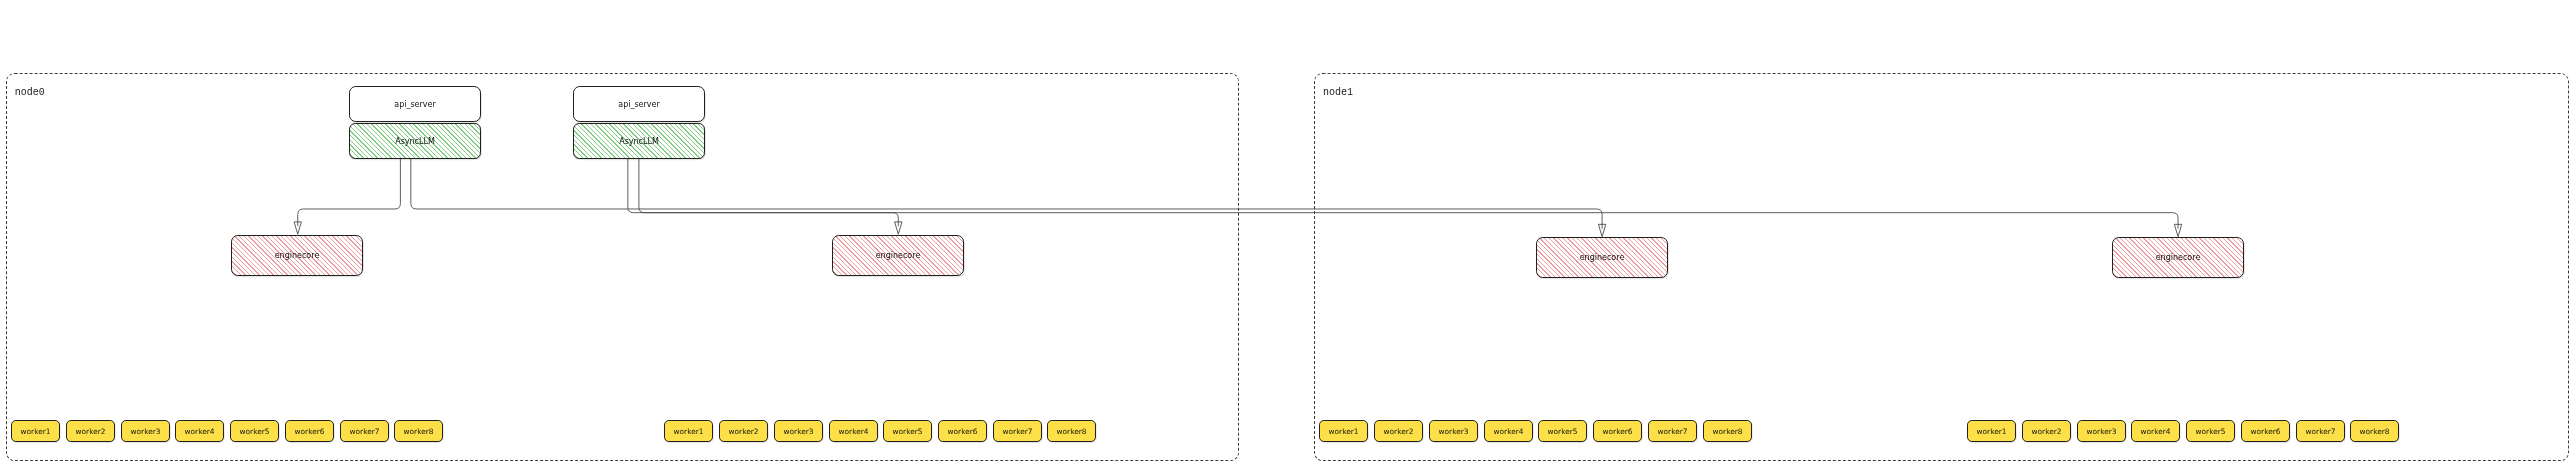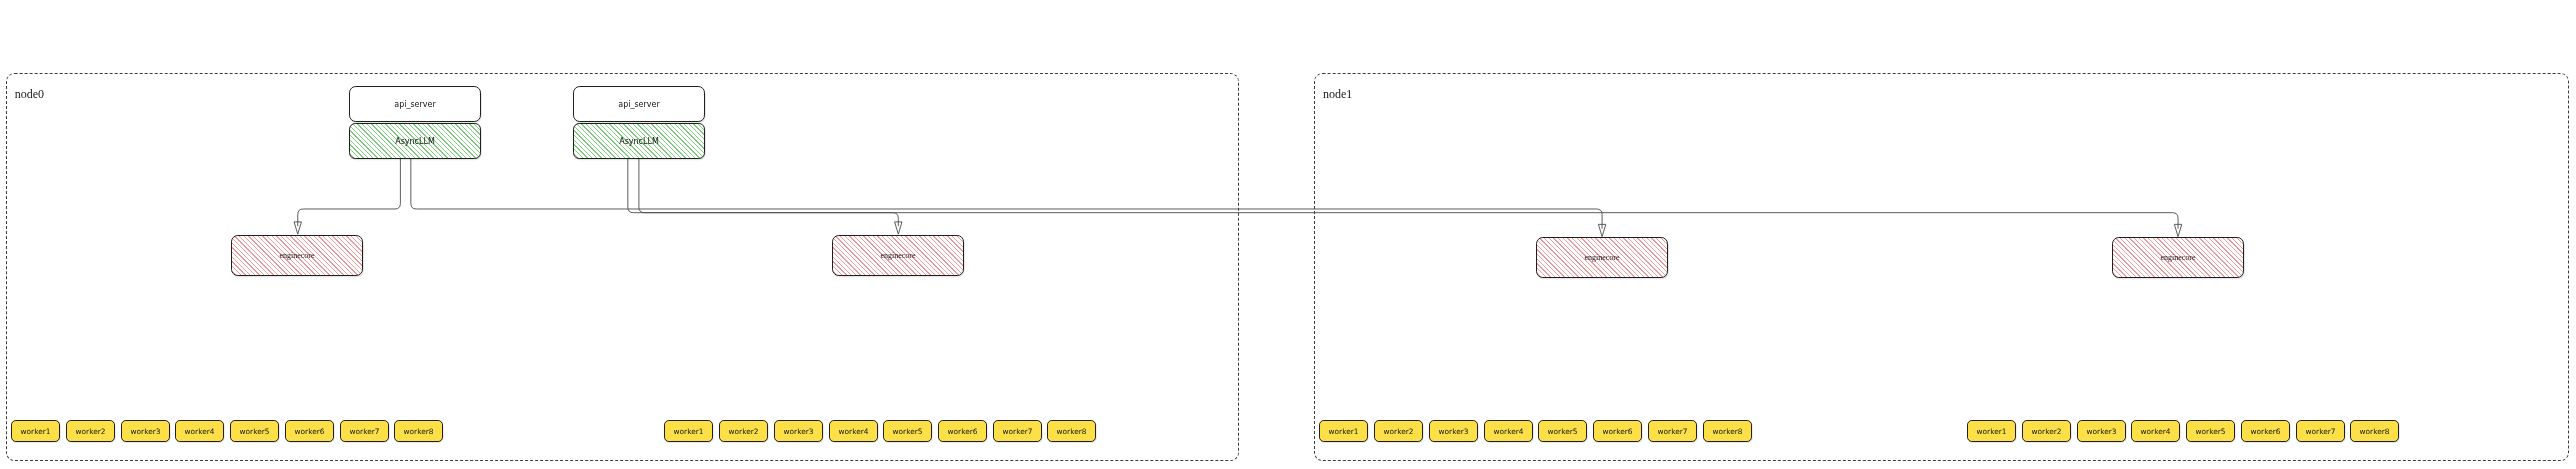--- a/index.html
+++ b/index.html
@@ -35,22 +35,22 @@
   
   .node-box {
     position: absolute;
     border: 1px dashed #3b3b3b;
     border-radius: 8.6px;
     background: transparent;
     box-sizing: border-box;
   }
   .node-label {
     position: absolute;
-    font-family: Liberation Serif, serif;
-    font-size: 12px;
+    font-family: Liberation Mono, monospace;
+    font-size: 10px;
     color: #1a1a1a;
     white-space: nowrap;
   }
   
   .nodebox {
     position: absolute;
     box-sizing: border-box;
     border: 1px solid #1f1f1f;
     border-radius: 5.5px;
     background: #ffffff;
@@ -87,21 +87,20 @@
   .enginecore {
     border-radius: 6.8px;
     background-color: #ffffff;
     background-image: repeating-linear-gradient(
       45deg,
       rgba(235, 140, 140, 0.0) 0px,
       rgba(235, 140, 140, 0.0) 2.5px,
       rgba(233, 140, 140, 0.85) 2.5px,
       rgba(233, 140, 140, 0.85) 3.3px
     );
-    font-family: Liberation Serif, serif;
   }
   .worker {
     border-radius: 4.9px;
     background: #fde047;
     box-shadow: 0.7px 1px 0 rgba(0,0,0,0.10);
   }
   
   #edges {
     position: absolute;
     top: 0;

